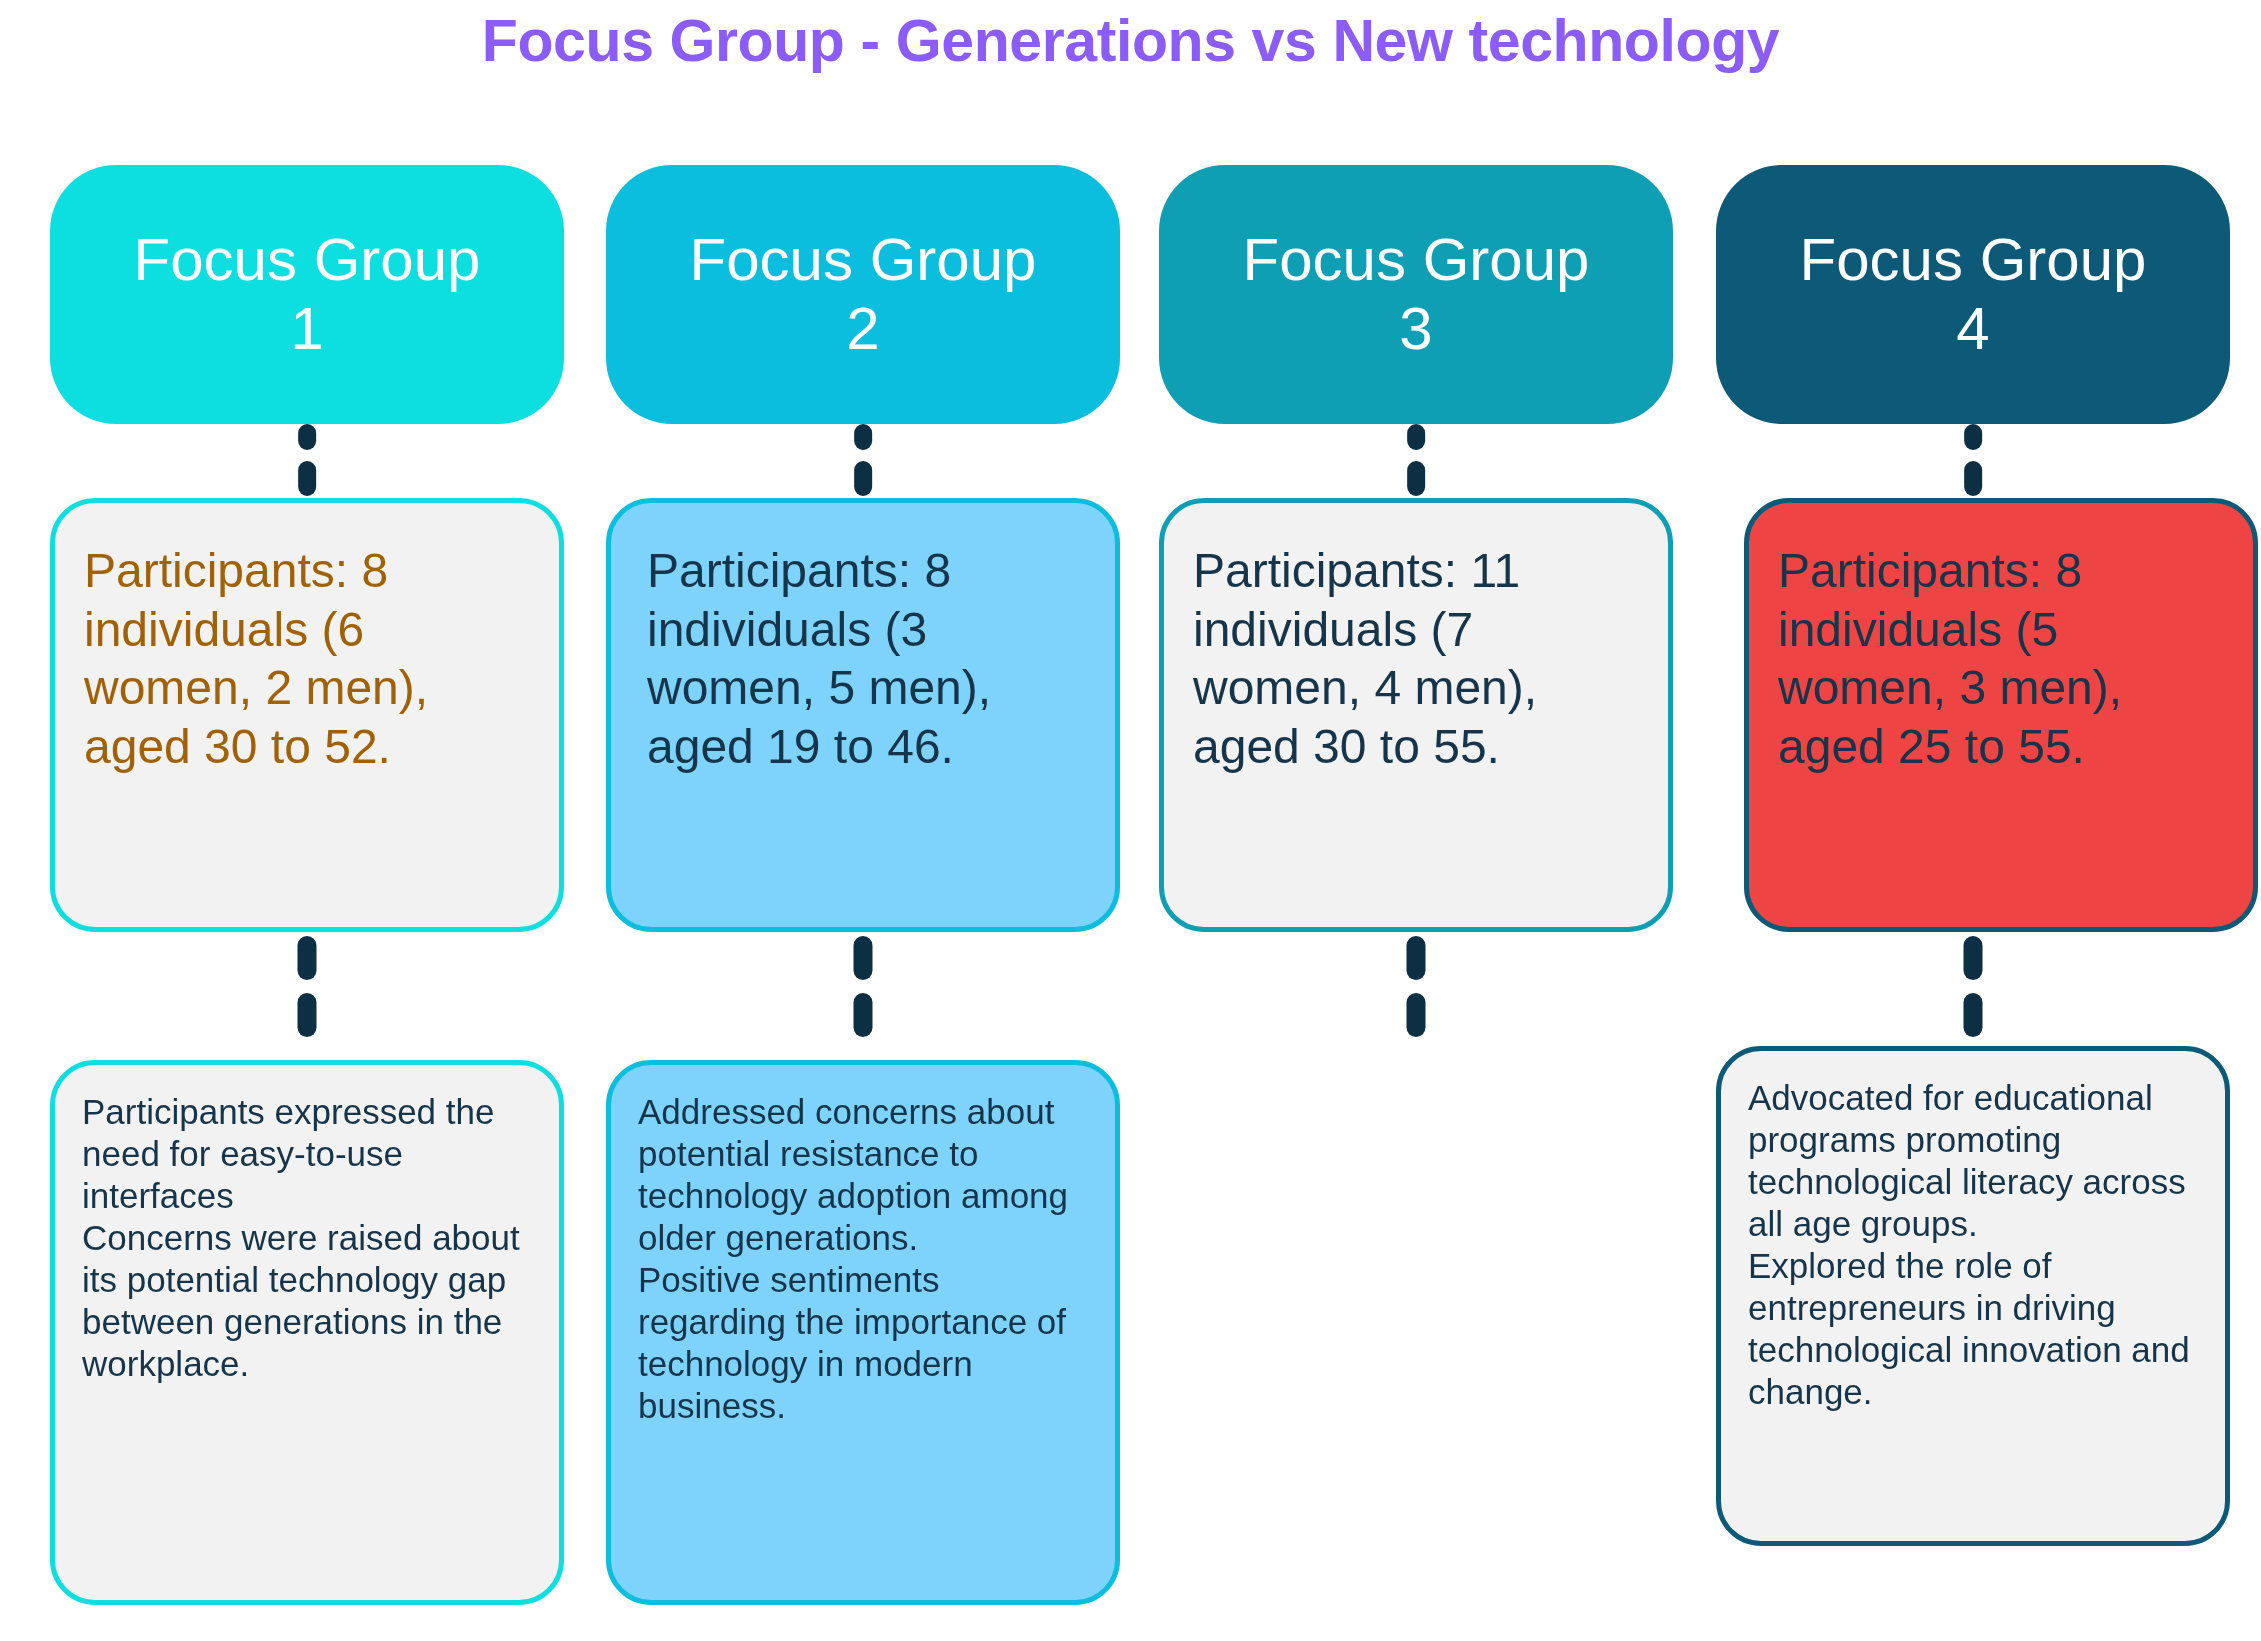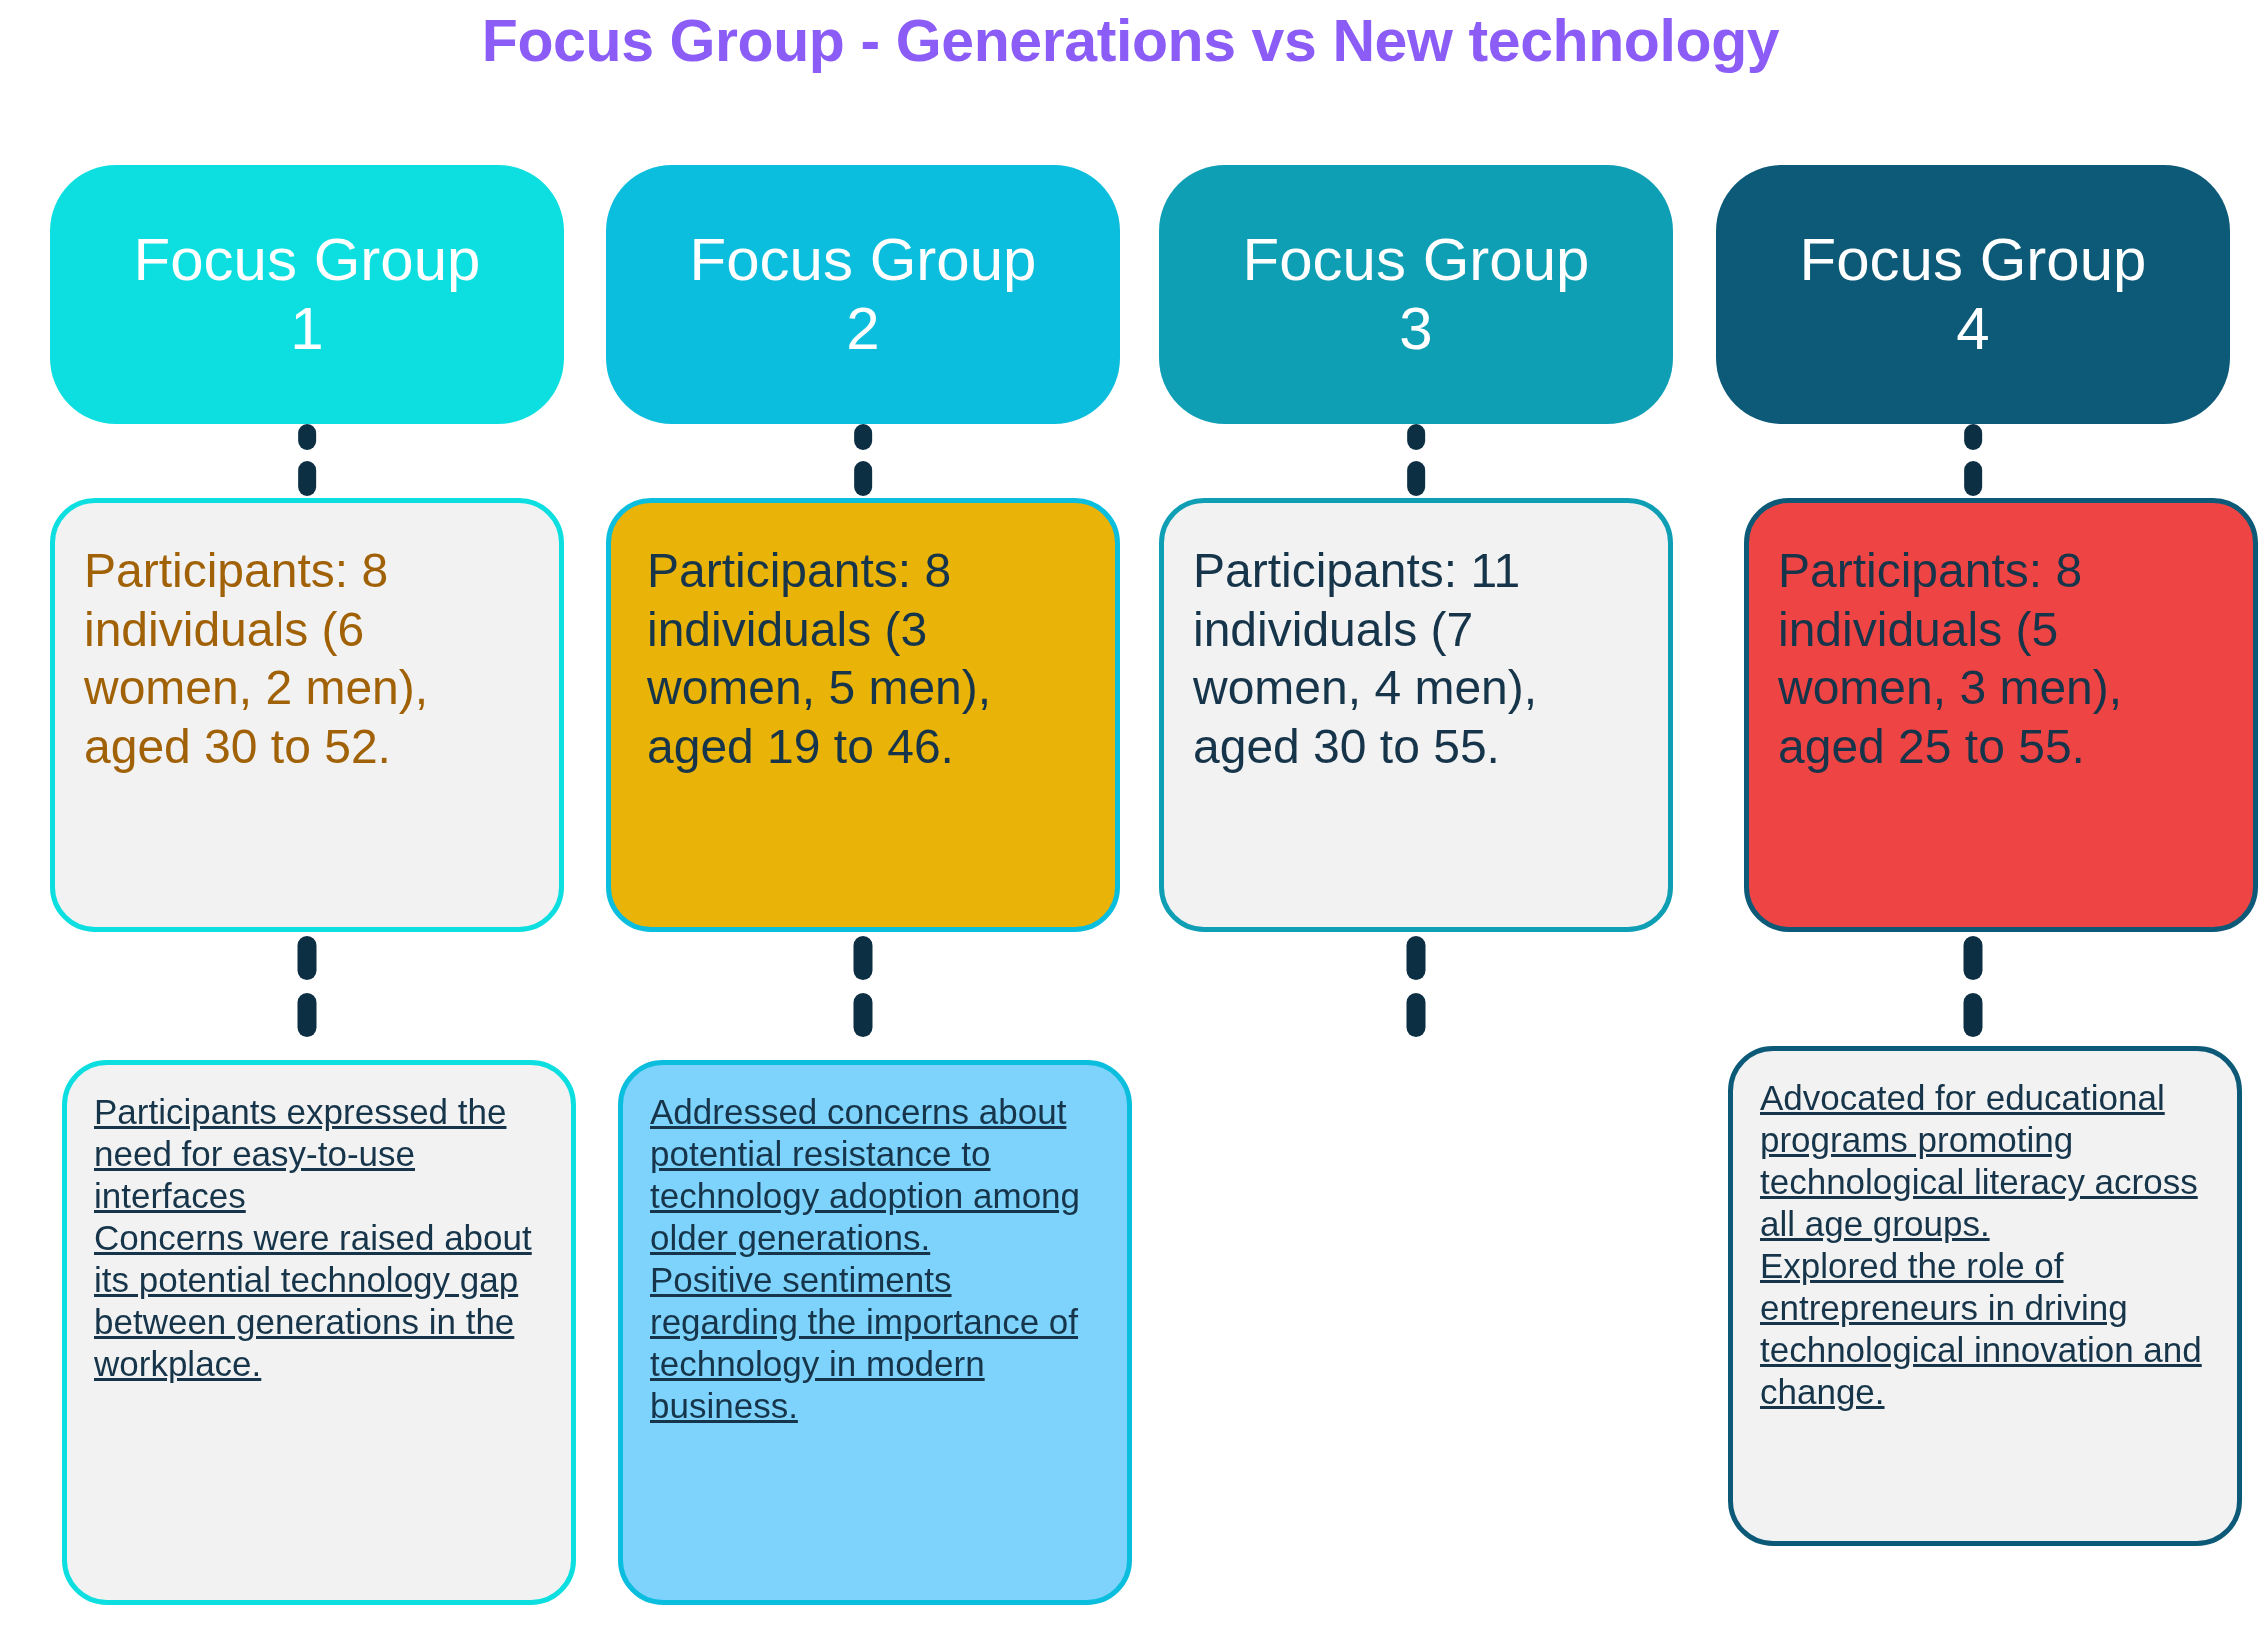--- a/index.html
+++ b/index.html
@@ -122,33 +122,32 @@
     font-size: 48px;
     font-weight: 300;
     line-height: 1.22;
     overflow: hidden;
   }
 
   
   .findings-card {
     position: absolute;
     top: 1060px;
-    left: 12px;
+    left: 0;
     width: 514px;
     height: 545px;
     background: #f2f2f2;
     border-radius: 45px;
     border: 5.6px solid #0ddfe0;
     padding: 26px 27px 0 27px;
     color: #17354a;
     font-size: 35px;
     font-weight: 300;
     line-height: 1.20;
     overflow: hidden;
-    text-decoration: underline;
   }
 
   .findings-card p { margin: 0; }
 
   
   .col-3 .findings-card { top: 1046px; height: 500px; }
 </style>
 </head>
 <body>
 
@@ -192,21 +191,21 @@
           <span>Focus Group</span><br>
           <span>2</span>
         </span>
       </div>
 
       <div class="connector connector-top">
         <span class="dash" style="background: rgb(13, 47, 68);"></span>
         <span class="dash" style="background: rgb(13, 47, 68);"></span>
       </div>
 
-      <div class="participants-card" style="border-color: rgb(12, 190, 221); background: #eab308; color: rgb(23, 53, 74); padding-left: 36px;">Participants: 8 individuals (3 women, 5 men), aged 19 to 46.</div>
+      <div class="participants-card" style="border-color: rgb(12, 190, 221); background: #7dd3fc; color: rgb(23, 53, 74); padding-left: 36px;">Participants: 8 individuals (3 women, 5 men), aged 19 to 46.</div>
 
       <div class="connector connector-mid">
         <span class="dash" style="background: rgb(13, 47, 68);"></span>
         <span class="dash" style="background: rgb(13, 47, 68);"></span>
       </div>
 
       <div class="findings-card" style="border-color: rgb(12, 190, 221); background: #7dd3fc; color: rgb(23, 53, 74);">
         <p>Addressed concerns about potential resistance to technology adoption among older generations.</p>
         <p>Positive sentiments regarding the importance of technology in modern business.</p>
       </div>

